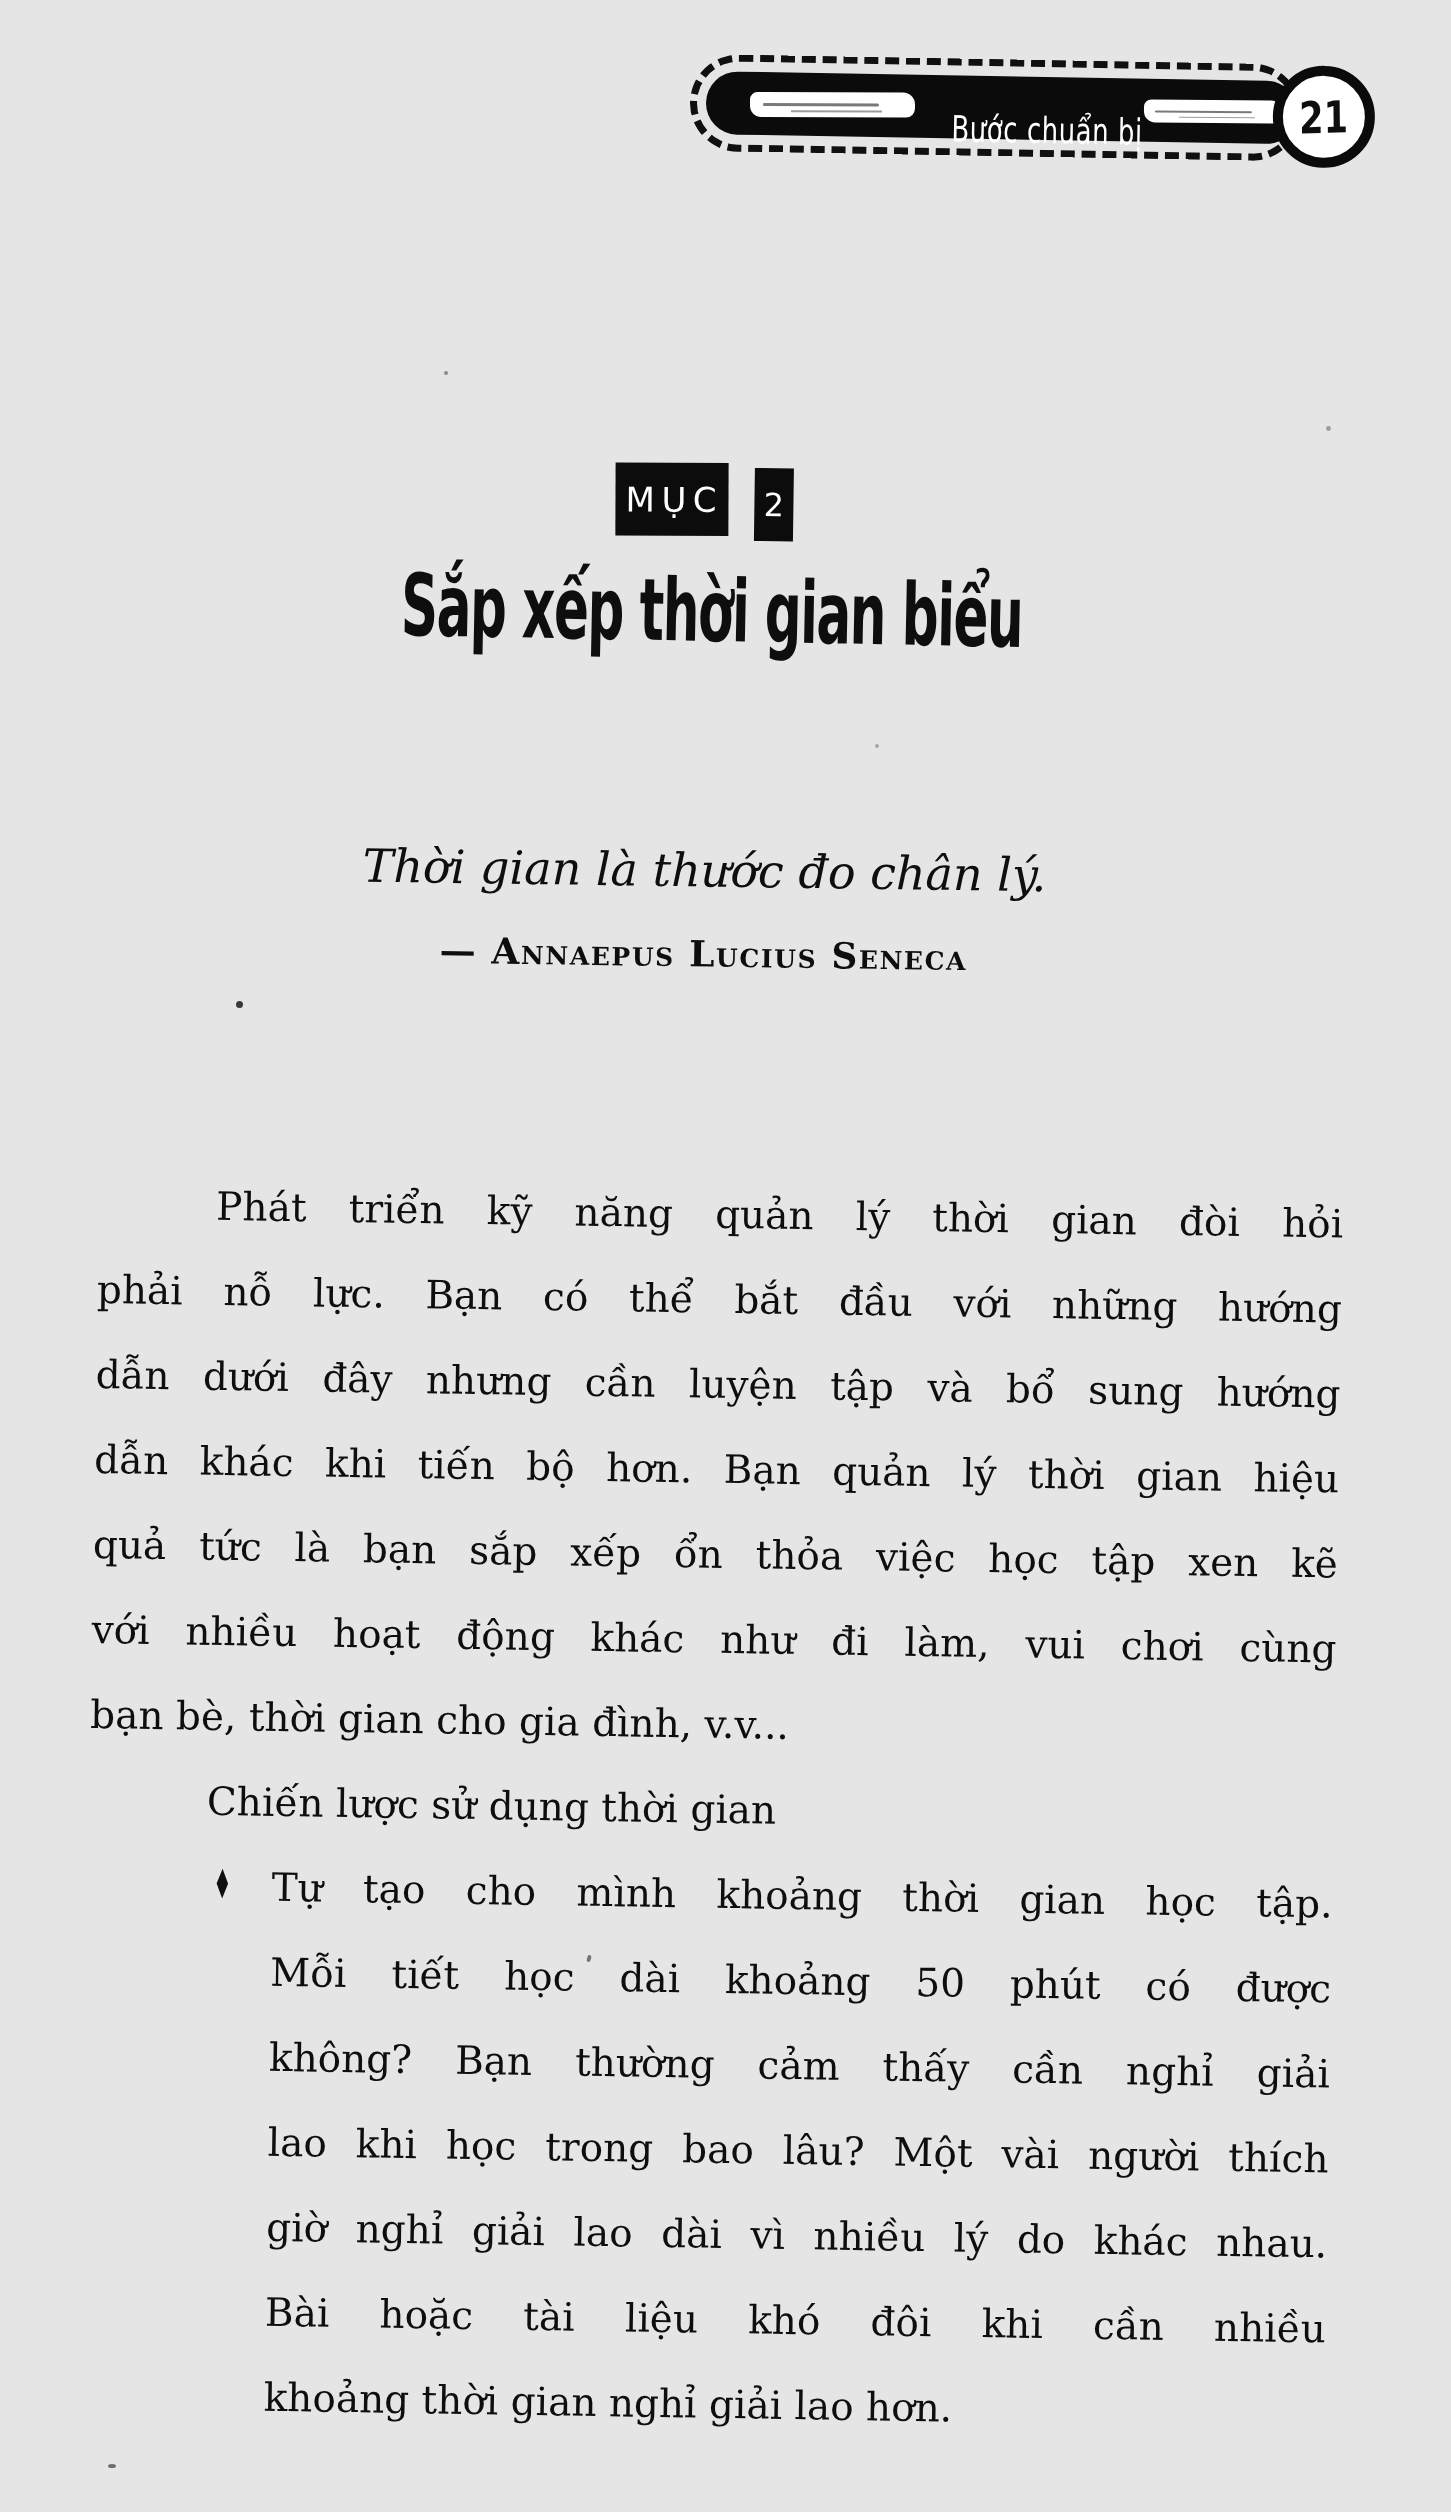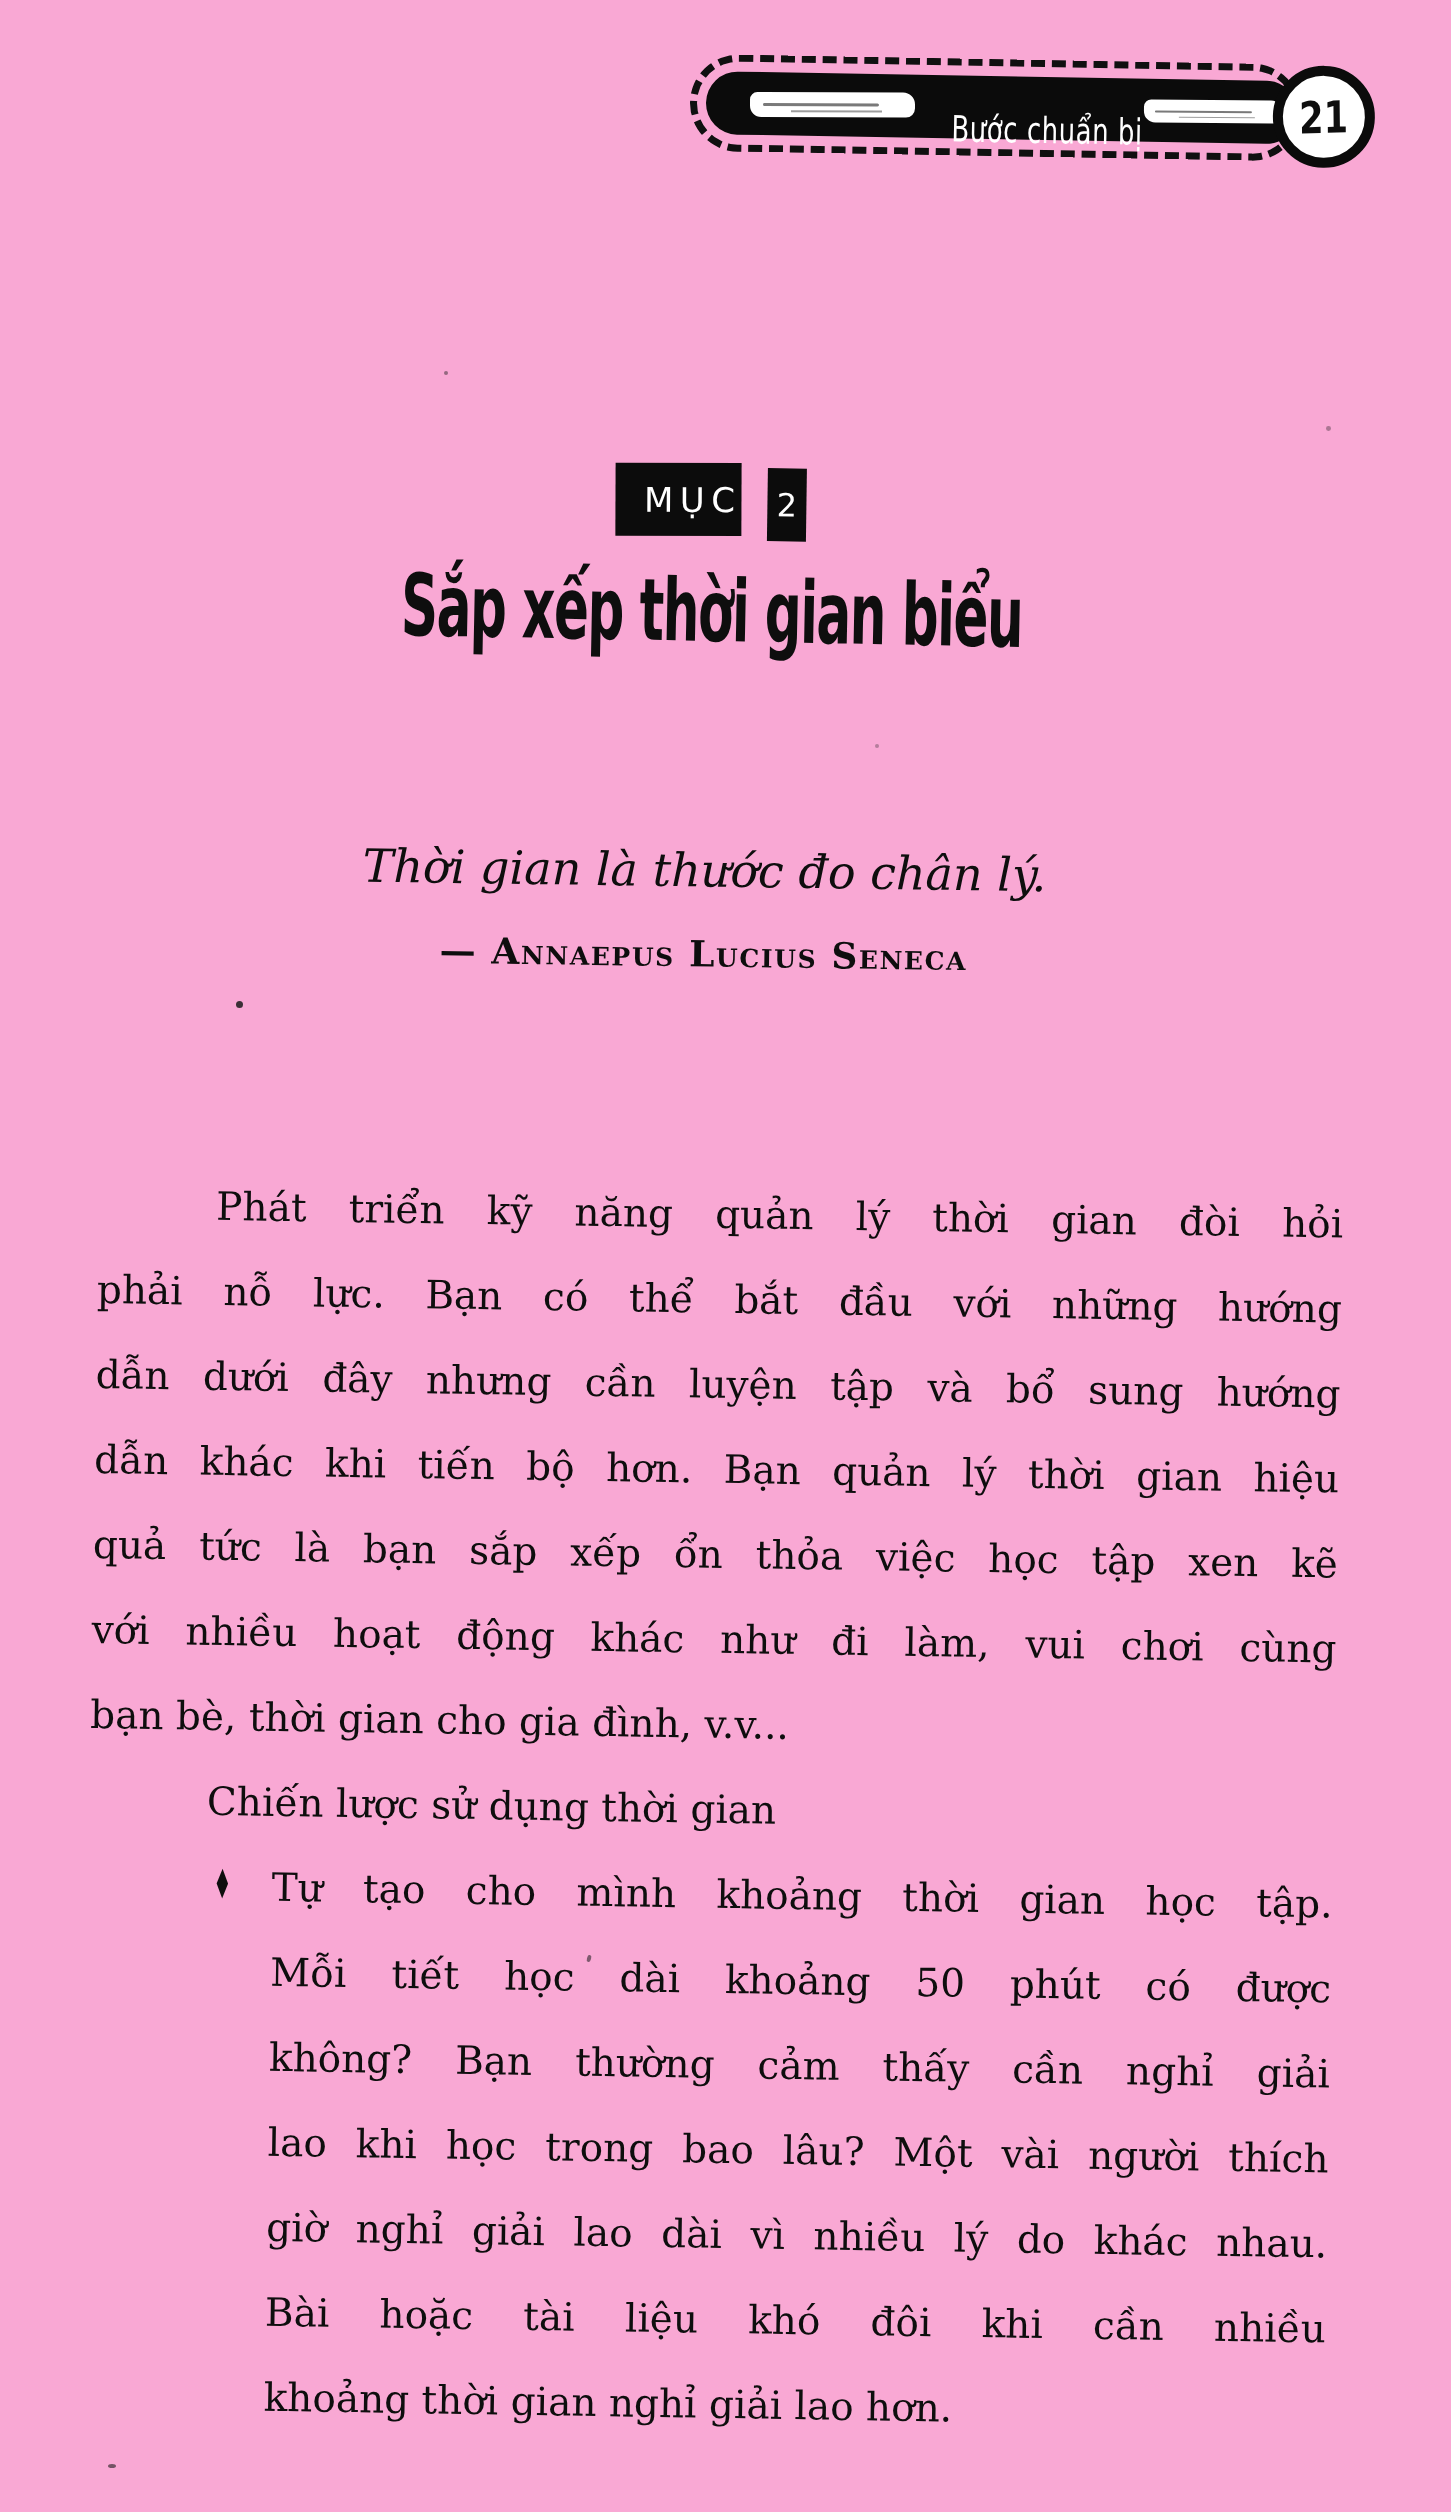--- a/index.html
+++ b/index.html
@@ -1,20 +1,20 @@
 <!DOCTYPE html>
 <html style="font-size:13px"><head>
 <meta charset="utf-8">
 <style>
   html, body { margin: 0; padding: 0; background: #ffffff; }
   .page {
     position: relative;
     width: 1452px;
     height: 2512px;
-    background: #f9a8d4;
+    background: #e5e5e5;
     overflow: hidden;
     font-family: "DejaVu Serif", serif;
     color: #0e0e0e;
   }
 
   
   .chapter-header {
     position: absolute;
     left: 685px; top: 47px;
     width: 702px; height: 129px;
@@ -102,21 +102,21 @@
   }
   .kicker-box, .kicker-num {
     background: #0c0c0c;
     color: #ffffff;
     font-family: "DejaVu Sans", sans-serif;
     height: 73px;
     line-height: 74px;
     text-align: center;
     display: inline-block;
   }
-  .kicker-box { width: 126px; font-size: 34px; letter-spacing: 6.5px; text-indent: 4.8px; transform: rotate(-0.6deg); text-align: right; }
+  .kicker-box { width: 113px; font-size: 34px; letter-spacing: 6.5px; text-indent: 4.8px; transform: rotate(-0.6deg); }
   .kicker-num { width: 39px;  font-size: 32px; margin-top: 4px; }
 
   .title {
     position: absolute;
     left: 402px; top: 556px;
     margin: 0;
     font-family: "DejaVu Sans", sans-serif;
     font-weight: bold;
     font-size: 86px;
     line-height: 1.15;

